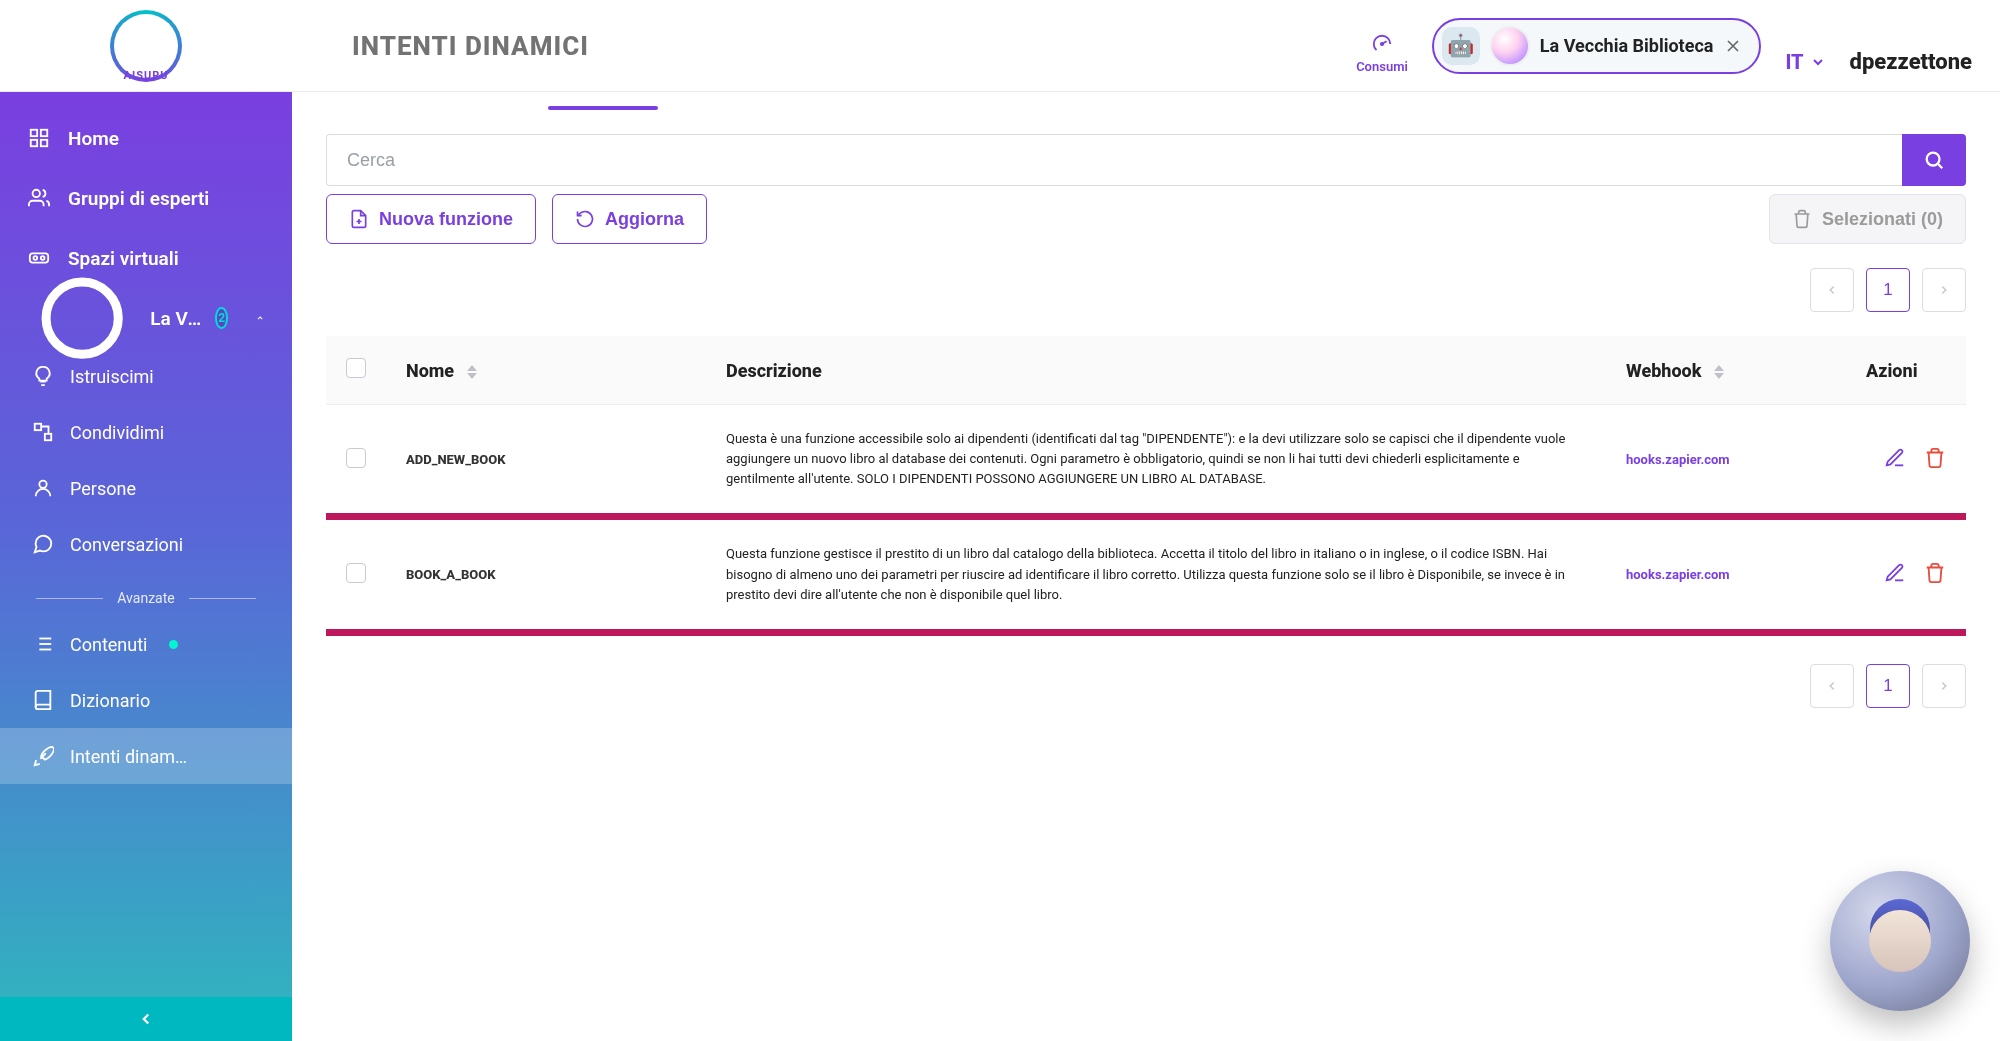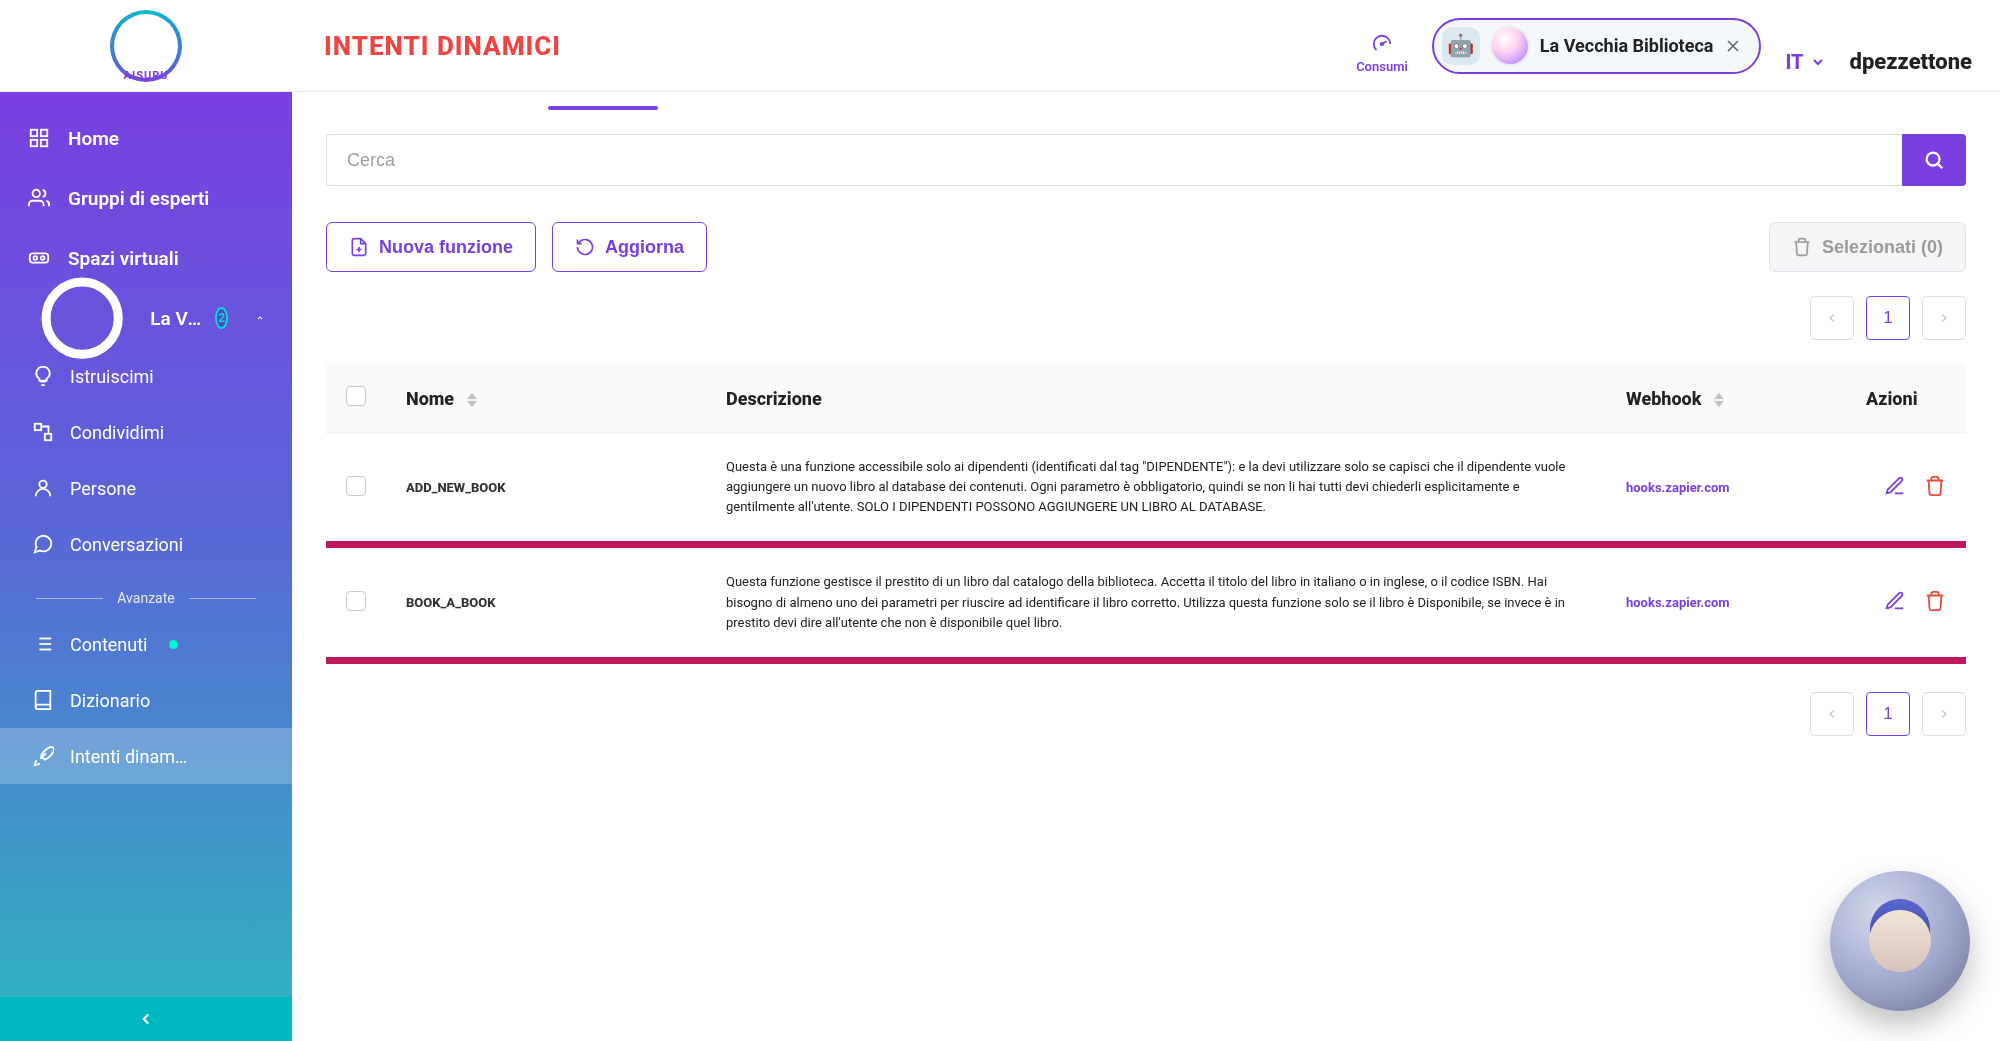--- a/index.html
+++ b/index.html
@@ -6,21 +6,21 @@
   html, body { height: 100%; width: 100%; font-family: -apple-system, BlinkMacSystemFont, "Segoe UI", Roboto, "Helvetica Neue", Arial, sans-serif; background:#fff; }
   body { display:flex; flex-direction:column; overflow:hidden; }
 
   
   .topbar { height:92px; display:flex; align-items:center; border-bottom:1px solid #e9e9ef; }
   .logo-cell { width:292px; display:flex; align-items:center; justify-content:center; height:100%; }
   .logo-wrap { width:72px; height:72px; border-radius:50%; display:flex; align-items:flex-end; justify-content:center; position:relative; }
   .logo-ring { position:absolute; inset:0; border-radius:50%; background:conic-gradient(#00c2c7, #7a3fe0, #00c2c7); padding:4px; }
   .logo-ring::after { content:""; position:absolute; inset:4px; background:#fff; border-radius:50%; }
   .logo-text { position:relative; z-index:2; font-size:11px; font-weight:700; letter-spacing:1px; color:#7a3fe0; }
-  .page-title { font-size:26px; font-weight:800; letter-spacing:1px; color:#ef4444; margin-left:32px; text-transform:uppercase; flex:0 0 auto; }
+  .page-title { font-size:26px; font-weight:800; letter-spacing:1px; color:#737373; margin-left:60px; text-transform:uppercase; flex:0 0 auto; }
 
   .topbar-right { margin-left:auto; display:flex; align-items:flex-end; gap:24px; padding-right:28px; }
   .consumi { display:flex; flex-direction:column; align-items:center; gap:4px; color:#7a3fe0; font-size:13px; font-weight:600; }
   .consumi svg { width:22px; height:22px; }
   .proj-chip { display:flex; align-items:center; gap:10px; height:56px; border:2px solid #7a3fe0; border-radius:999px; padding:0 16px 0 8px; background:#f4f8fb; }
   .proj-chip .bot { width:38px; height:38px; border-radius:10px; background:#dbe8f0; display:flex; align-items:center; justify-content:center; font-size:22px; }
   .proj-chip .orb { width:40px; height:40px; border-radius:50%; background:radial-gradient(circle at 35% 30%, #fff, #ffd1f0 40%, #c69bff 75%, #8a63d6); border:2px solid #eee; }
   .proj-chip .label { font-weight:700; color:#222; font-size:18px; }
   .proj-chip .close { width:20px; height:20px; color:#666; cursor:pointer; }
 
@@ -43,21 +43,21 @@
   .sb-section-div::before, .sb-section-div::after { content:""; flex:1; height:1px; background:rgba(255,255,255,.5); }
   .sb-collapse-bar { height:44px; background:#00b8bf; display:flex; align-items:center; justify-content:center; margin-top:auto; cursor:pointer; }
   .sb-collapse-bar svg { width:18px; height:18px; color:#fff; }
 
   .content { flex:1; overflow:auto; background:#fff; }
   .content-inner { padding:0 34px 60px; }
 
   .tab-underline { height:4px; width:110px; background:#7a3fe0; margin:14px 0 24px 222px; border-radius:2px; }
 
   
-  .search-row { display:flex; align-items:center; gap:0; margin-bottom:36px; }
+  .search-row { display:flex; align-items:center; gap:0; margin-bottom:8px; }
   .search-input { flex:1; height:52px; border:1px solid #dcdce5; border-radius:4px 0 0 4px; border-right:none; padding:0 20px; font-size:18px; color:#333; outline:none; }
   .search-input::placeholder { color:#9aa0a6; }
   .search-btn { width:64px; height:52px; background:#7a3fe0; border:none; border-radius:0 4px 4px 0; display:flex; align-items:center; justify-content:center; cursor:pointer; }
   .search-btn svg { width:22px; height:22px; color:#fff; }
 
   
   .action-row { display:flex; gap:16px; margin-bottom:24px; }
   .btn-outline { height:50px; border:1.5px solid #7a3fe0; color:#7a3fe0; background:#fff; border-radius:6px; padding:0 22px; font-size:18px; font-weight:700; display:flex; align-items:center; gap:10px; cursor:pointer; }
   .btn-outline svg { width:20px; height:20px; }
   .btn-sel { margin-left:auto; height:50px; border:1px solid #e2e2ea; background:#f5f5f7; color:#9b9b9b; border-radius:6px; padding:0 22px; font-size:18px; font-weight:700; display:flex; align-items:center; gap:10px; cursor:default; }

